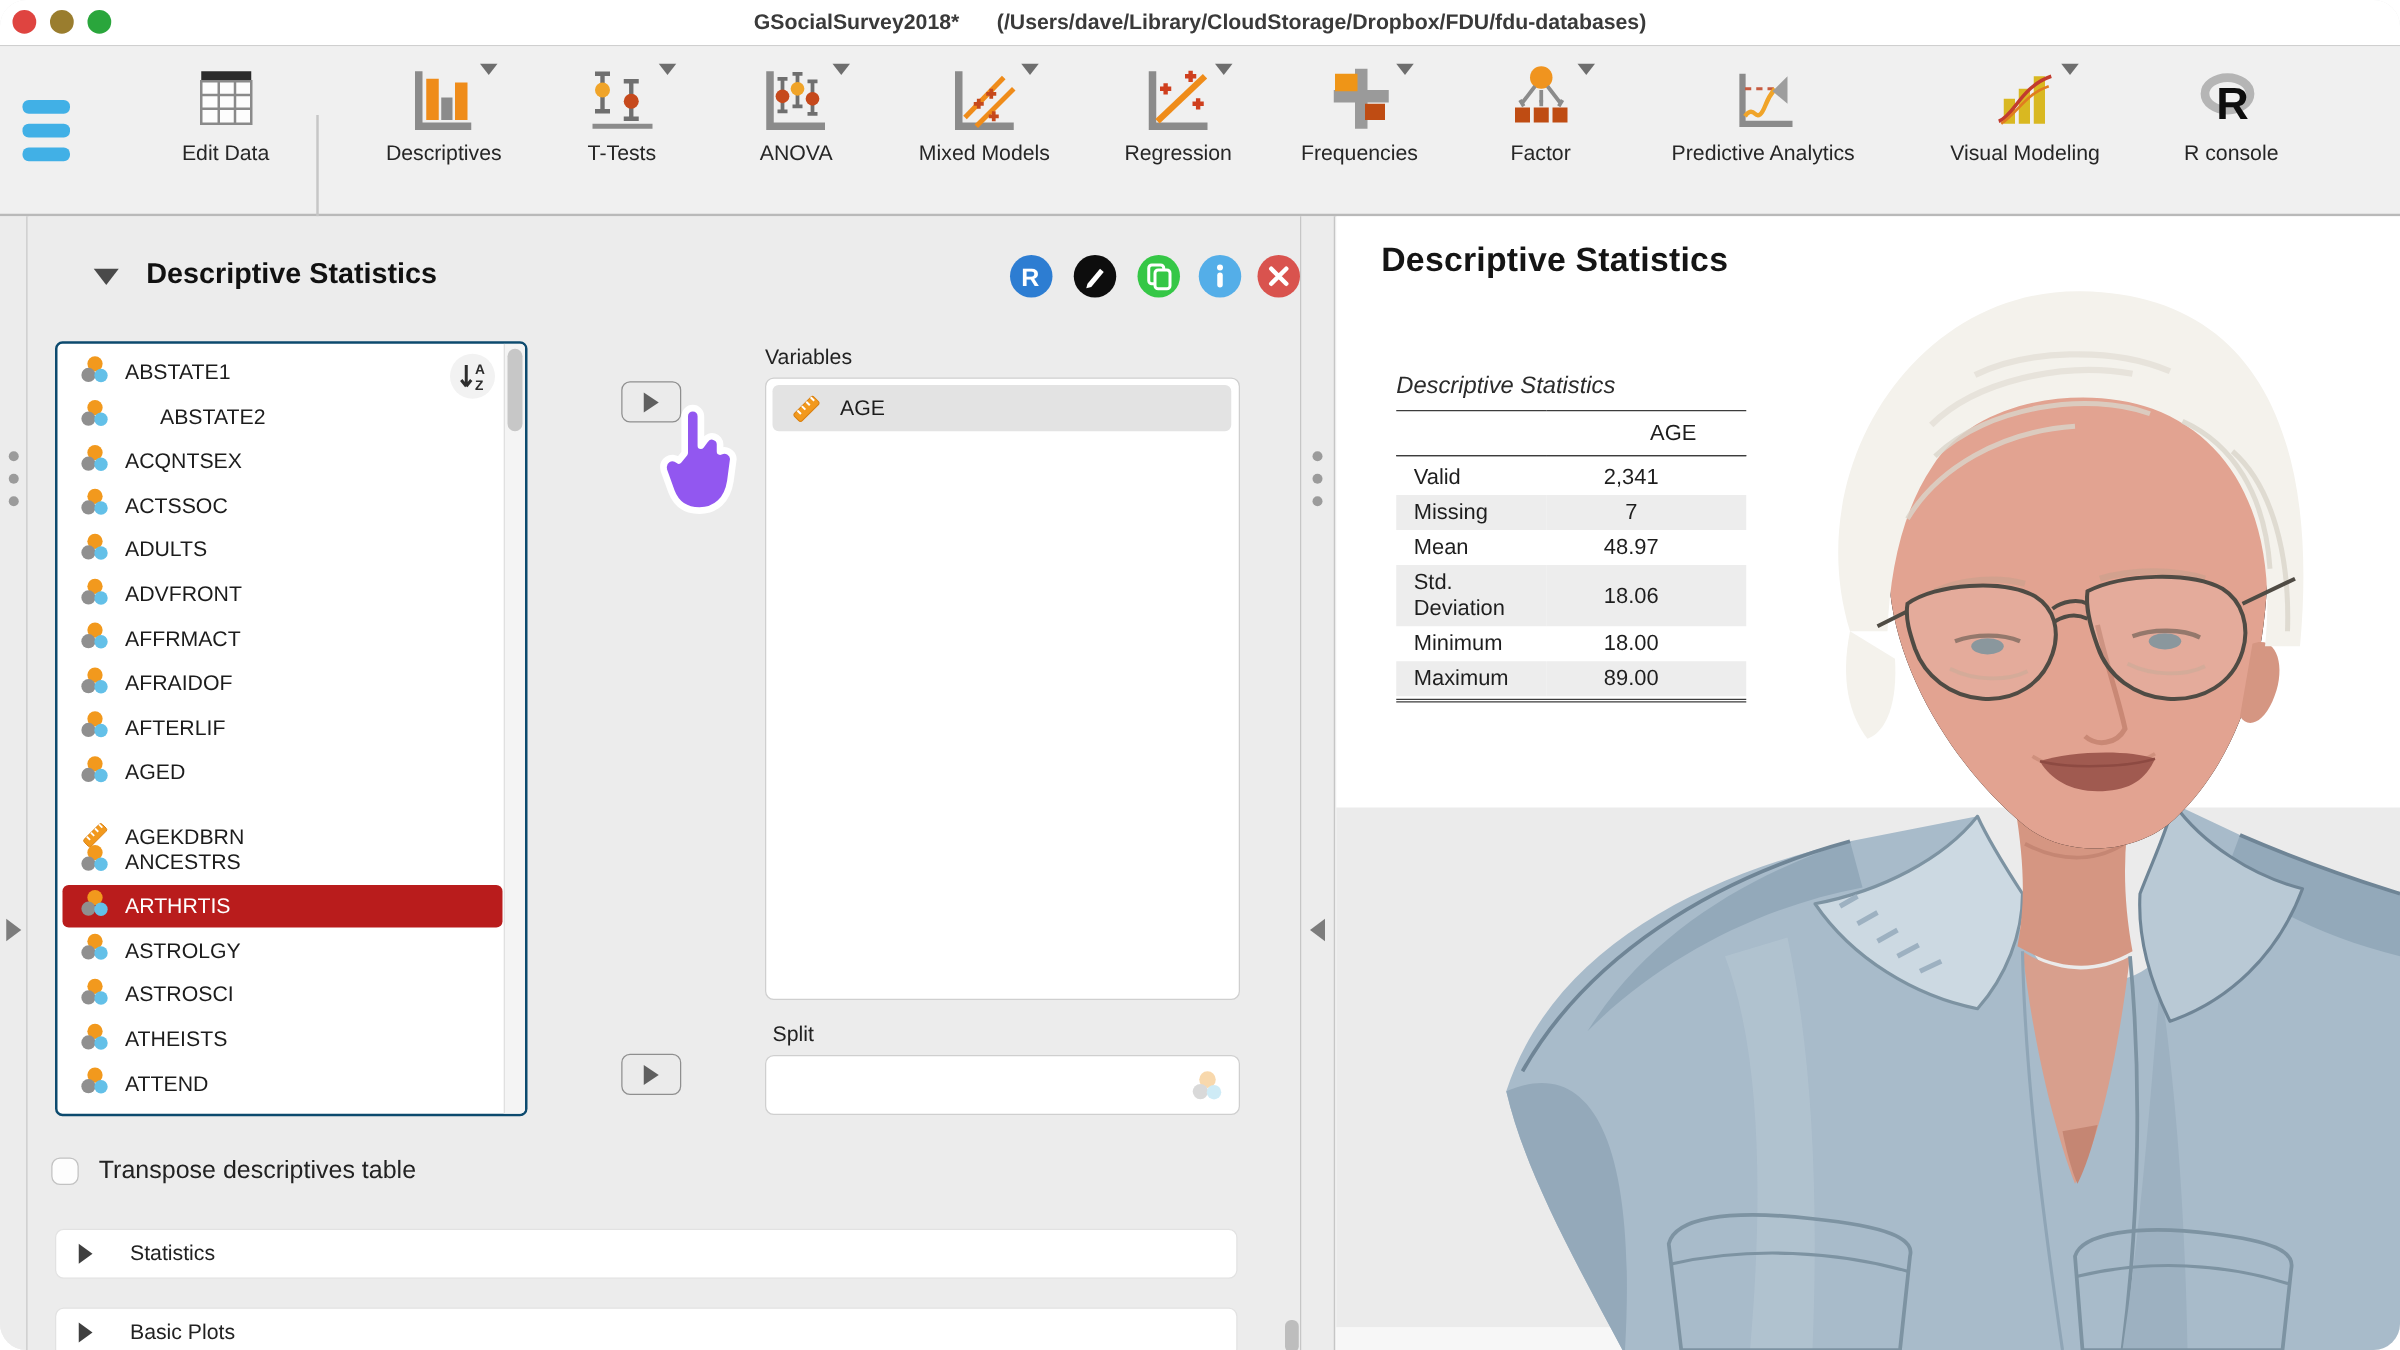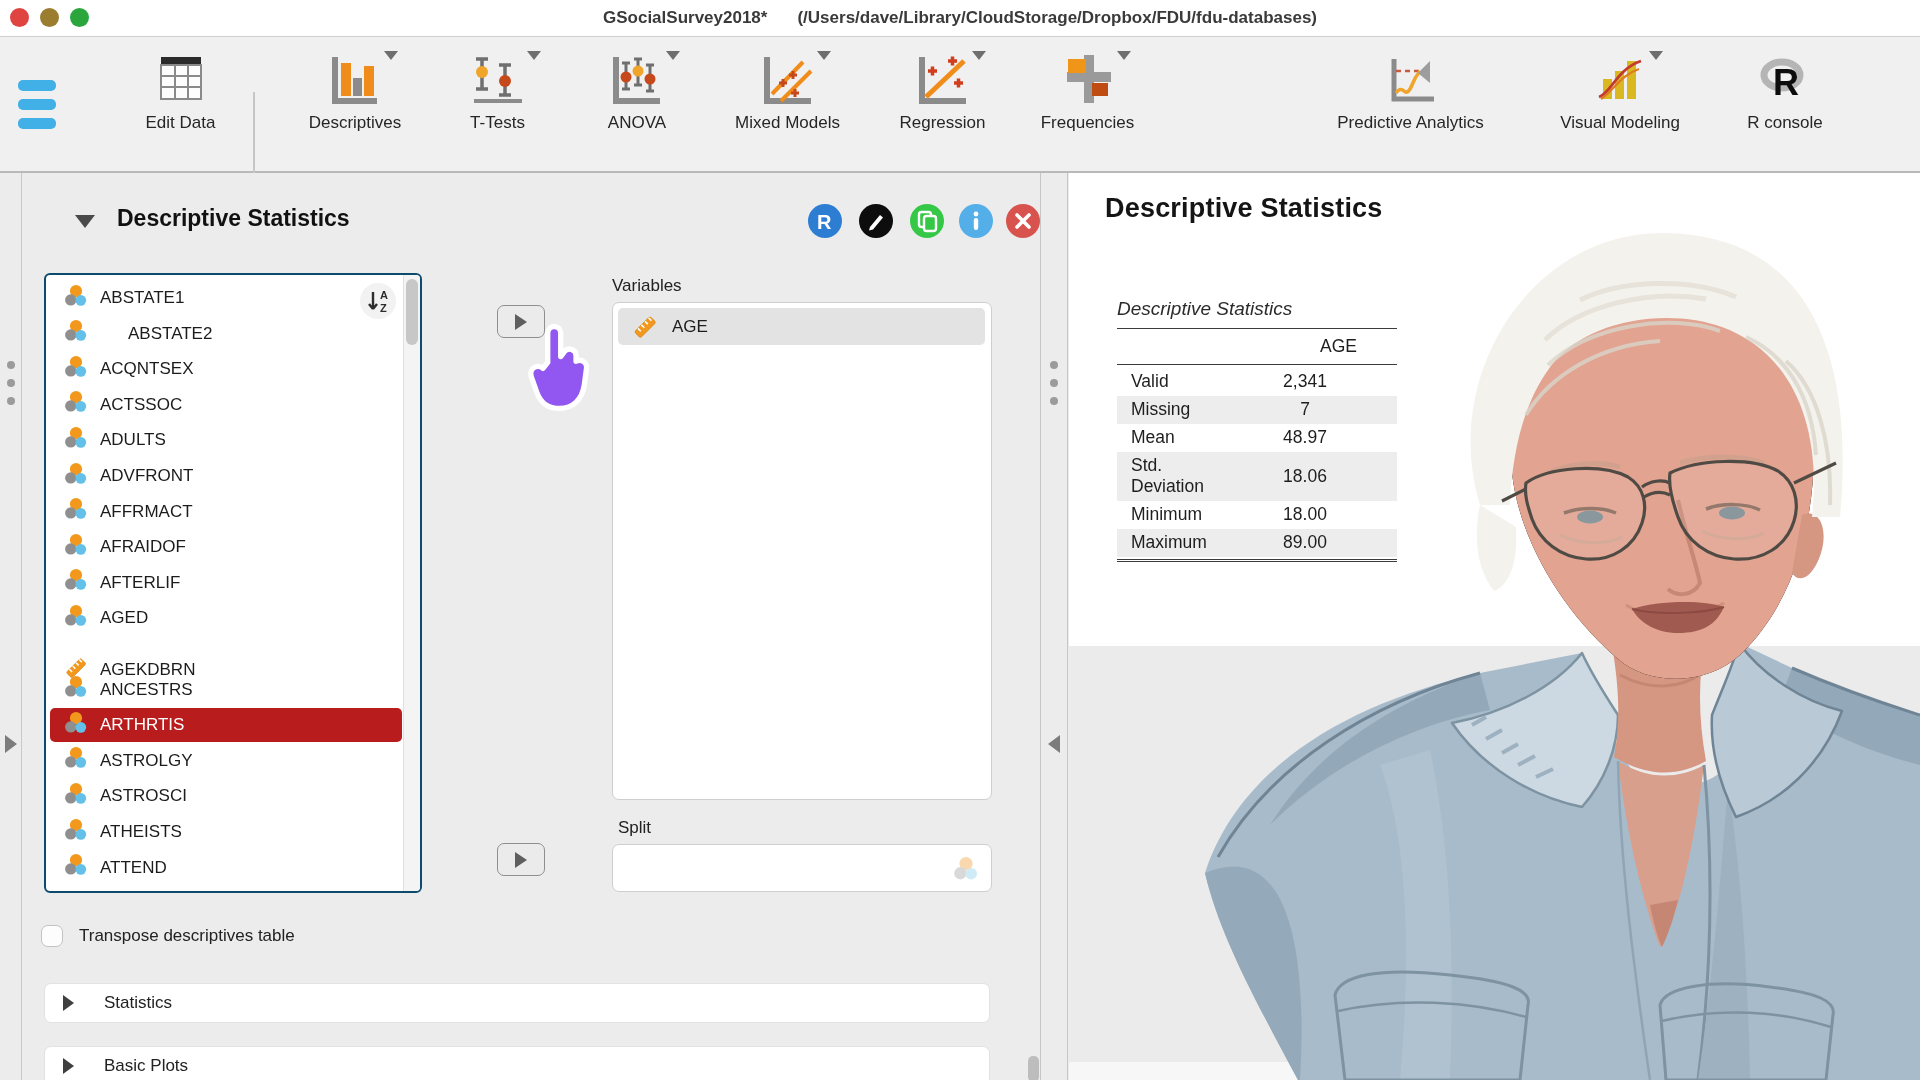--- a/index.html
+++ b/index.html
@@ -1,19 +1,19 @@
 <!DOCTYPE html>
 <html><head>
 <meta charset="utf-8">
 <style>
   * { margin:0; padding:0; box-sizing:border-box; }
   html,body { width:1920px; height:1080px; overflow:hidden; background:#fff;
               font-family:"Liberation Sans", sans-serif; }
   .abs { position:absolute; }
-  #stage { position:relative; width:1920px; height:1080px; background:#ececec; overflow:hidden; }
+  #stage { position:relative; width:1920px; height:1080px; background:#ececec; overflow:hidden;border-radius:21px; }
 
   
   #titlebar { left:0; top:0; width:1920px; height:37px; background:#ffffff; border-bottom:1px solid #cfcfcf; }
   .tlight { position:absolute; top:8px; width:19px; height:19px; border-radius:50%; }
   #titletext { position:absolute; left:0; top:0; width:1920px; height:36px; display:flex; align-items:center; justify-content:center; gap:30px;
                font-size:17px; font-weight:bold; color:#3a3a3a; }
 
   
   #toolbar { left:0; top:37px; width:1920px; height:136px; background:#f0f0f0; border-bottom:2px solid #b9b9b9; }
   #hamburger { position:absolute; left:18px; top:43px; width:38px; height:50px; cursor:pointer; }
@@ -58,21 +58,21 @@
   .assign-btn::after { content:""; position:absolute; left:17px; top:8px; width:0; height:0;
                 border-top:8px solid transparent; border-bottom:8px solid transparent; border-left:12px solid #5f5f5f; }
 
   .fld-label { position:absolute; font-size:17px; color:#222; }
   .fldbox { position:absolute; background:#fff; border:1.5px solid #cfcfcf; border-radius:7px; }
   #age-chip { position:absolute; left:5px; top:5px; width:367px; height:37px; background:#e3e3e3; border-radius:5px;
               display:flex; align-items:center; gap:14px; padding-left:14px; font-size:17px; color:#1c1c1c; cursor:pointer; }
 
   #transpose-row { position:absolute; left:18px; top:752px; display:flex; align-items:center; gap:16px; }
   #transpose-box { width:22px; height:22px; background:#fdfdfd; border:1.5px solid #c2c2c2; border-radius:7px; cursor:pointer; }
-  #transpose-lbl { font-size:17px; color:#222; }
+  #transpose-lbl { font-size:20px; color:#222; }
 
   .section-bar { position:absolute; left:21px; width:946px; height:40px; background:#fff; border:1px solid #e2e2e2;
                  border-radius:7px; display:flex; align-items:center; gap:30px; padding-left:18px; cursor:pointer; }
   .section-tri { width:0; height:0; border-top:8px solid transparent; border-bottom:8px solid transparent; border-left:11px solid #3f3f3f; }
   .section-lbl { font-size:17px; color:#222; }
   #form-scroll-nub { position:absolute; left:1005px; top:883px; width:11px; height:26px; background:#bdbdbd; border-radius:5px; }
 
   
   #results { left:1069px; top:173px; width:851px; height:907px; background:#ffffff; }
   #res-title { position:absolute; left:36px; top:20px; font-size:27px; font-weight:bold; color:#151515; letter-spacing:.2px; }
@@ -206,20 +206,34 @@
             <rect x="25" y="6" width="10" height="48" fill="#9a9a9a"></rect>
             <rect x="8" y="23" width="44" height="10" fill="#9a9a9a"></rect>
             <rect x="9" y="10" width="18" height="14" fill="#ef9517"></rect>
             <rect x="33" y="34" width="16" height="13" fill="#bf4c13"></rect>
           </svg>
         <span class="dd"></span>
       </div>
       <div class="tb-lbl">Frequencies</div>
     </div>
 
+    <div class="tb-btn" style="left:1195px; width:75px;">
+      <div class="tb-ic">
+        <svg width="58" height="62" viewBox="0 0 58 62">
+            <circle cx="29" cy="13" r="9" fill="#f0941f"></circle>
+            <path d="M24 20 L14 33 M29 23 V33 M34 20 L44 33" stroke="#8b8b8b" stroke-width="3"></path>
+            <path d="M12 31 l3 5 M29 31 l0 5 M46 31 l-3 5" stroke="#8b8b8b" stroke-width="3"></path>
+            <rect x="8" y="37" width="12" height="12" fill="#bf4c13"></rect>
+            <rect x="23" y="37" width="12" height="12" fill="#bf4c13"></rect>
+            <rect x="38" y="37" width="12" height="12" fill="#bf4c13"></rect>
+          </svg>
+        <span class="dd"></span>
+      </div>
+      <div class="tb-lbl">Factor</div>
+    </div>
 
     <div class="tb-btn" style="left:1318px; width:185px;">
       <div class="tb-ic">
         <svg width="58" height="62" viewBox="0 0 58 62">
             <path d="M12 10 V50 H52" stroke="#8b8b8b" stroke-width="5" fill="none"></path>
             <path d="M14 22 H40" stroke="#c65b40" stroke-width="2.5" stroke-dasharray="5 4"></path>
             <path d="M14 44 q4 -6 8 -2 q4 4 8 -6 q3 -8 8 -14" stroke="#f0a429" stroke-width="3.5" fill="none"></path>
             <path d="M36 24 l12 -12 v22 z" fill="#9d9d9d"></path>
           </svg>
       </div>

